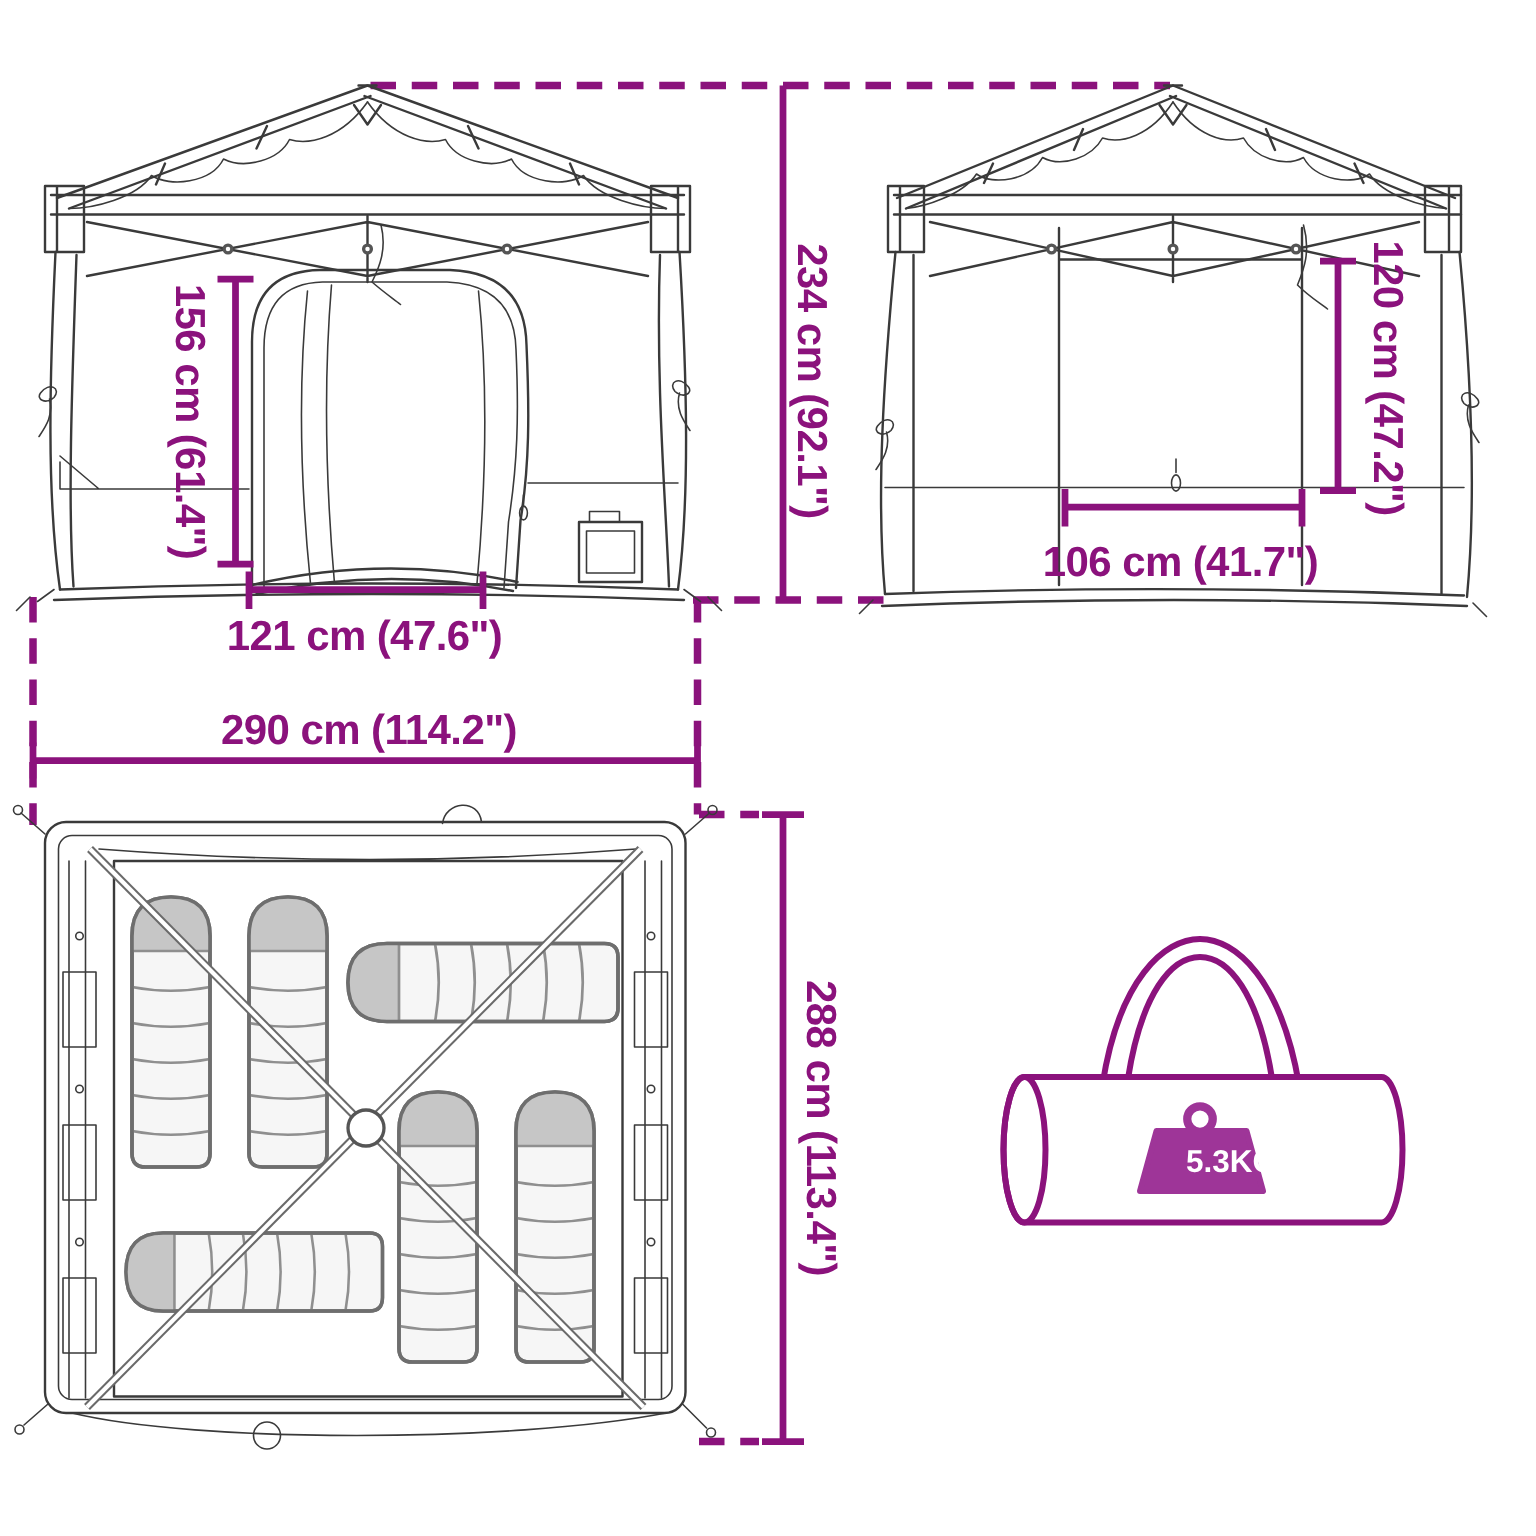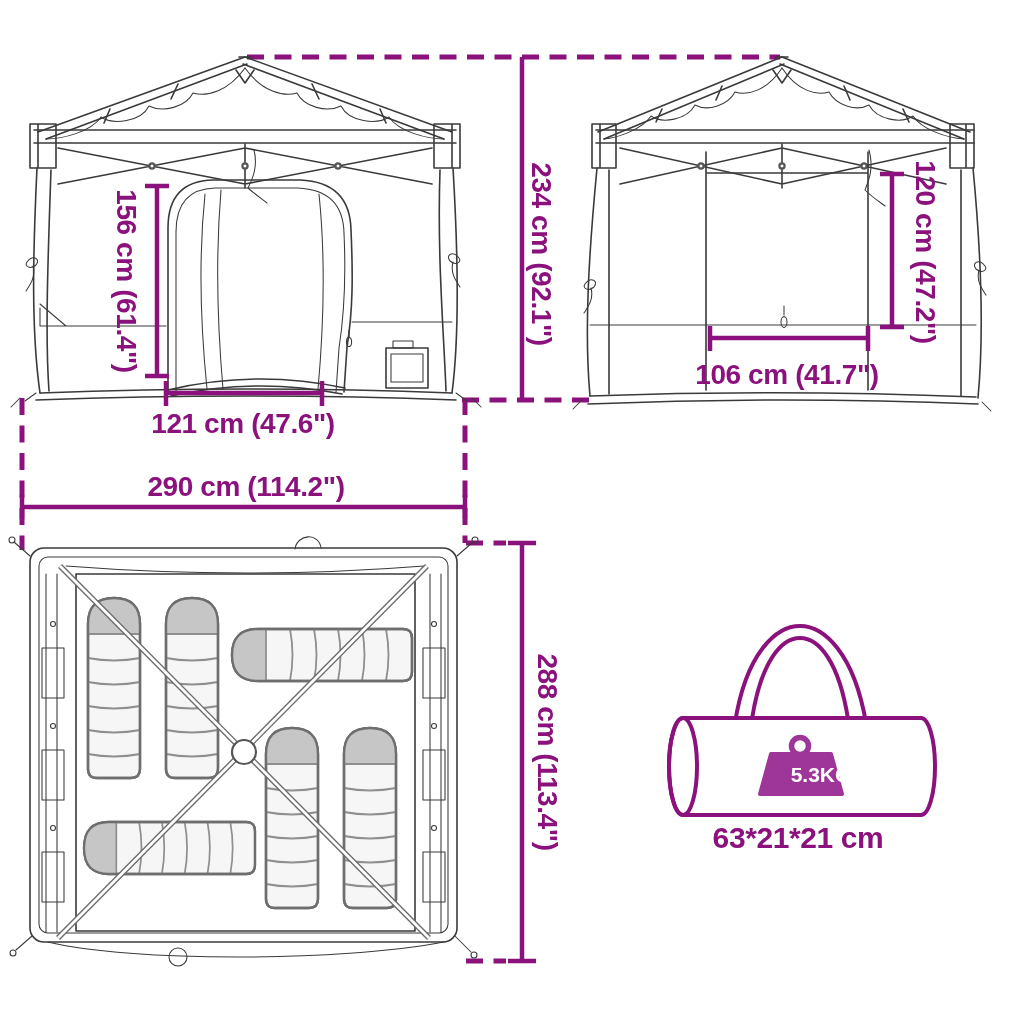--- a/index.html
+++ b/index.html
@@ -180,16 +180,15 @@
   </g>
 </svg>
 
   <div class="dimlabel rot" style="left:126px;top:281px;">156 cm (61.4")</div>
   <div class="dimlabel" style="left:243px;top:424px;">121 cm (47.6")</div>
   <div class="dimlabel" style="left:246px;top:487px;">290 cm (114.2")</div>
   <div class="dimlabel rot" style="left:541px;top:254px;">234 cm (92.1")</div>
   <div class="dimlabel rot" style="left:925px;top:252px;">120 cm (47.2")</div>
   <div class="dimlabel" style="left:787px;top:375px;">106 cm (41.7")</div>
   <div class="dimlabel rot" style="left:547px;top:752px;">288 cm (113.4")</div>
-  <div class="dimlabel bagsize" style="left:798px;top:838px;">63*21*21 cm</div>
   <div class="kg" style="left:801px;top:775px;margin-left:20px;">5.3KG</div>
 
 </div>
 
 </body></html>

